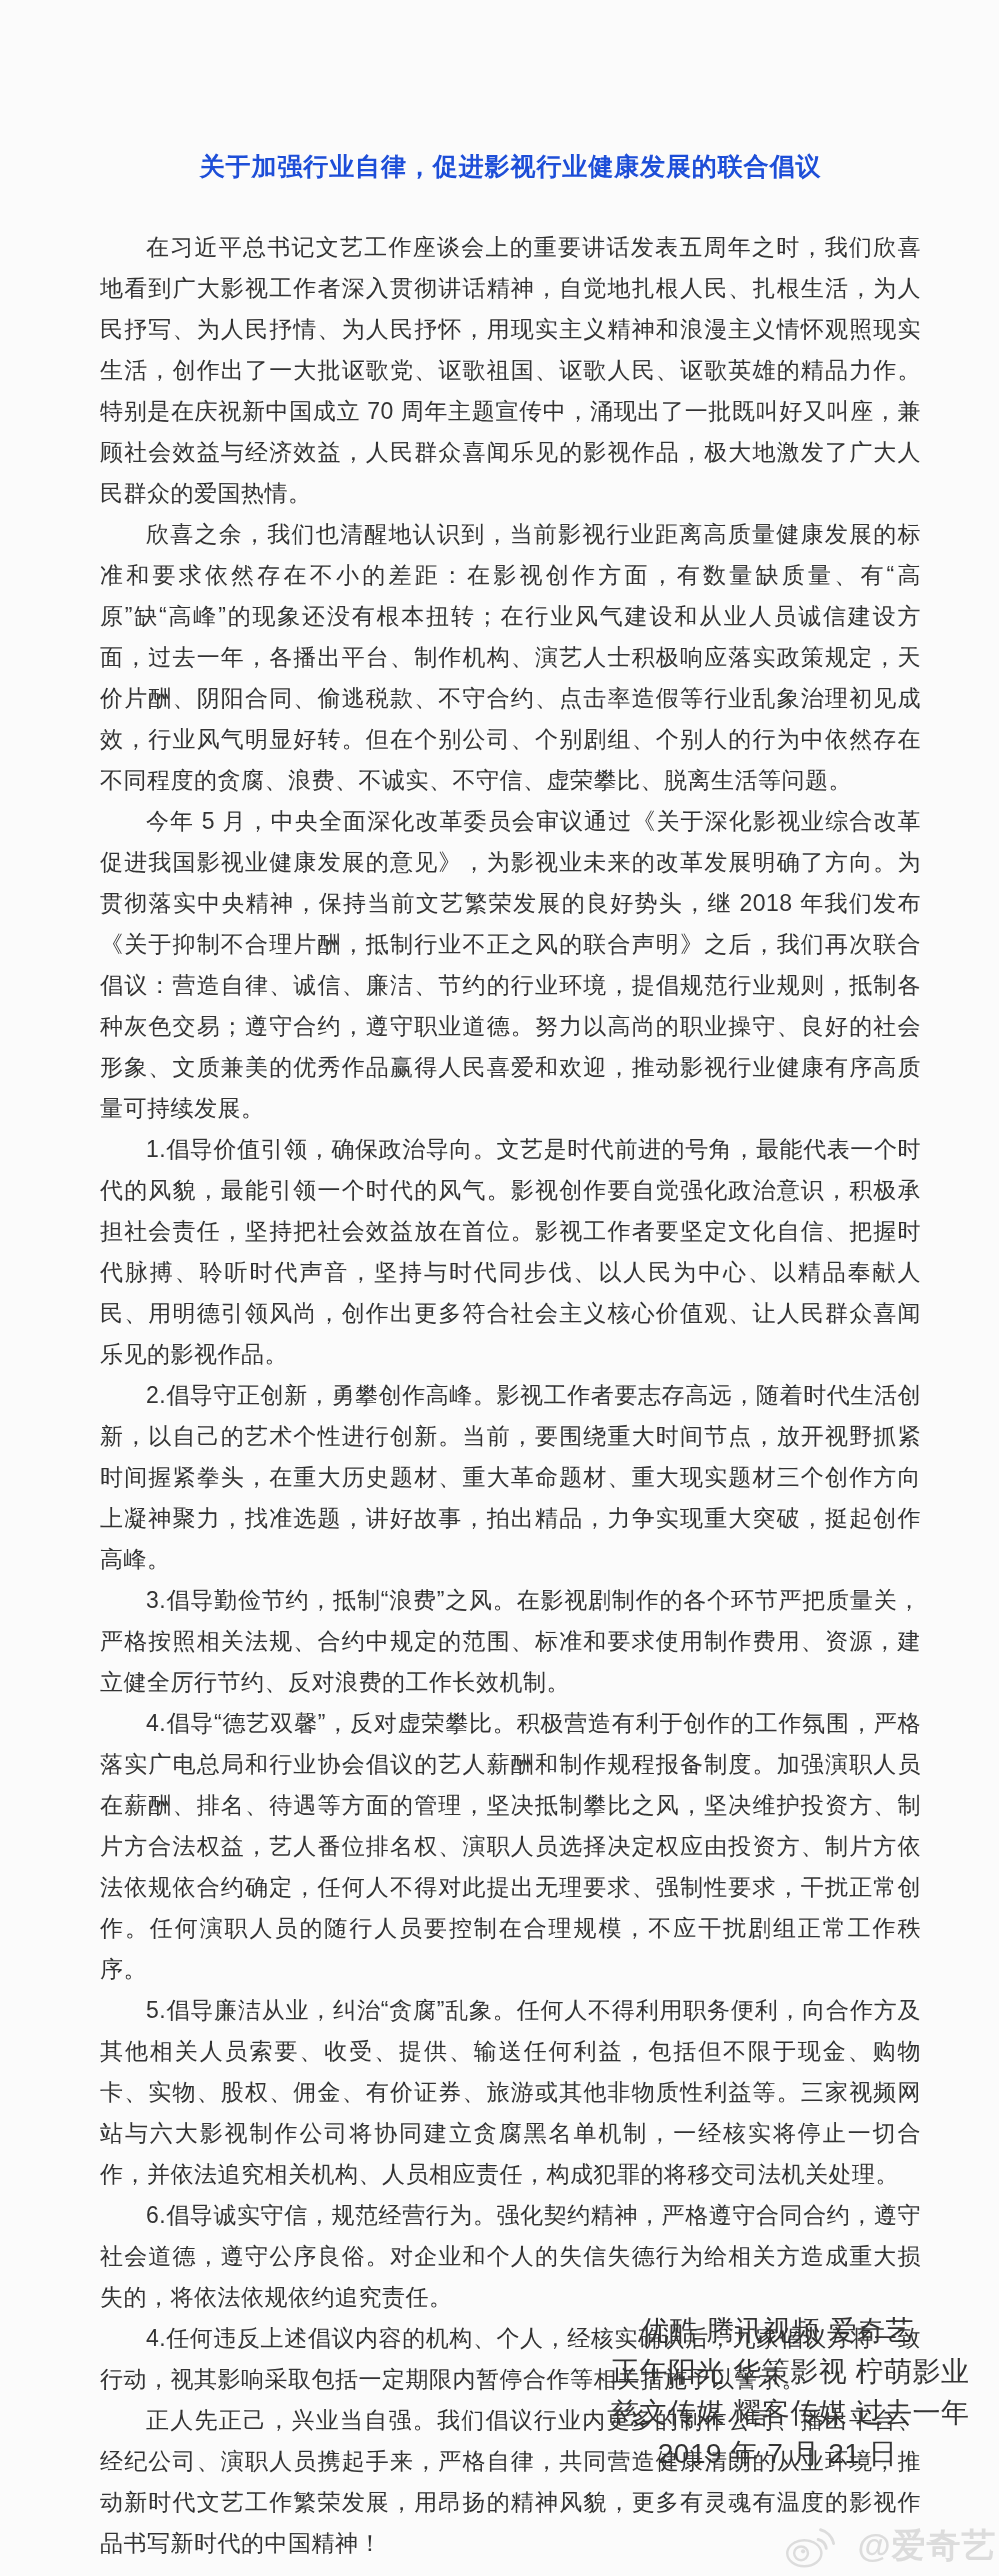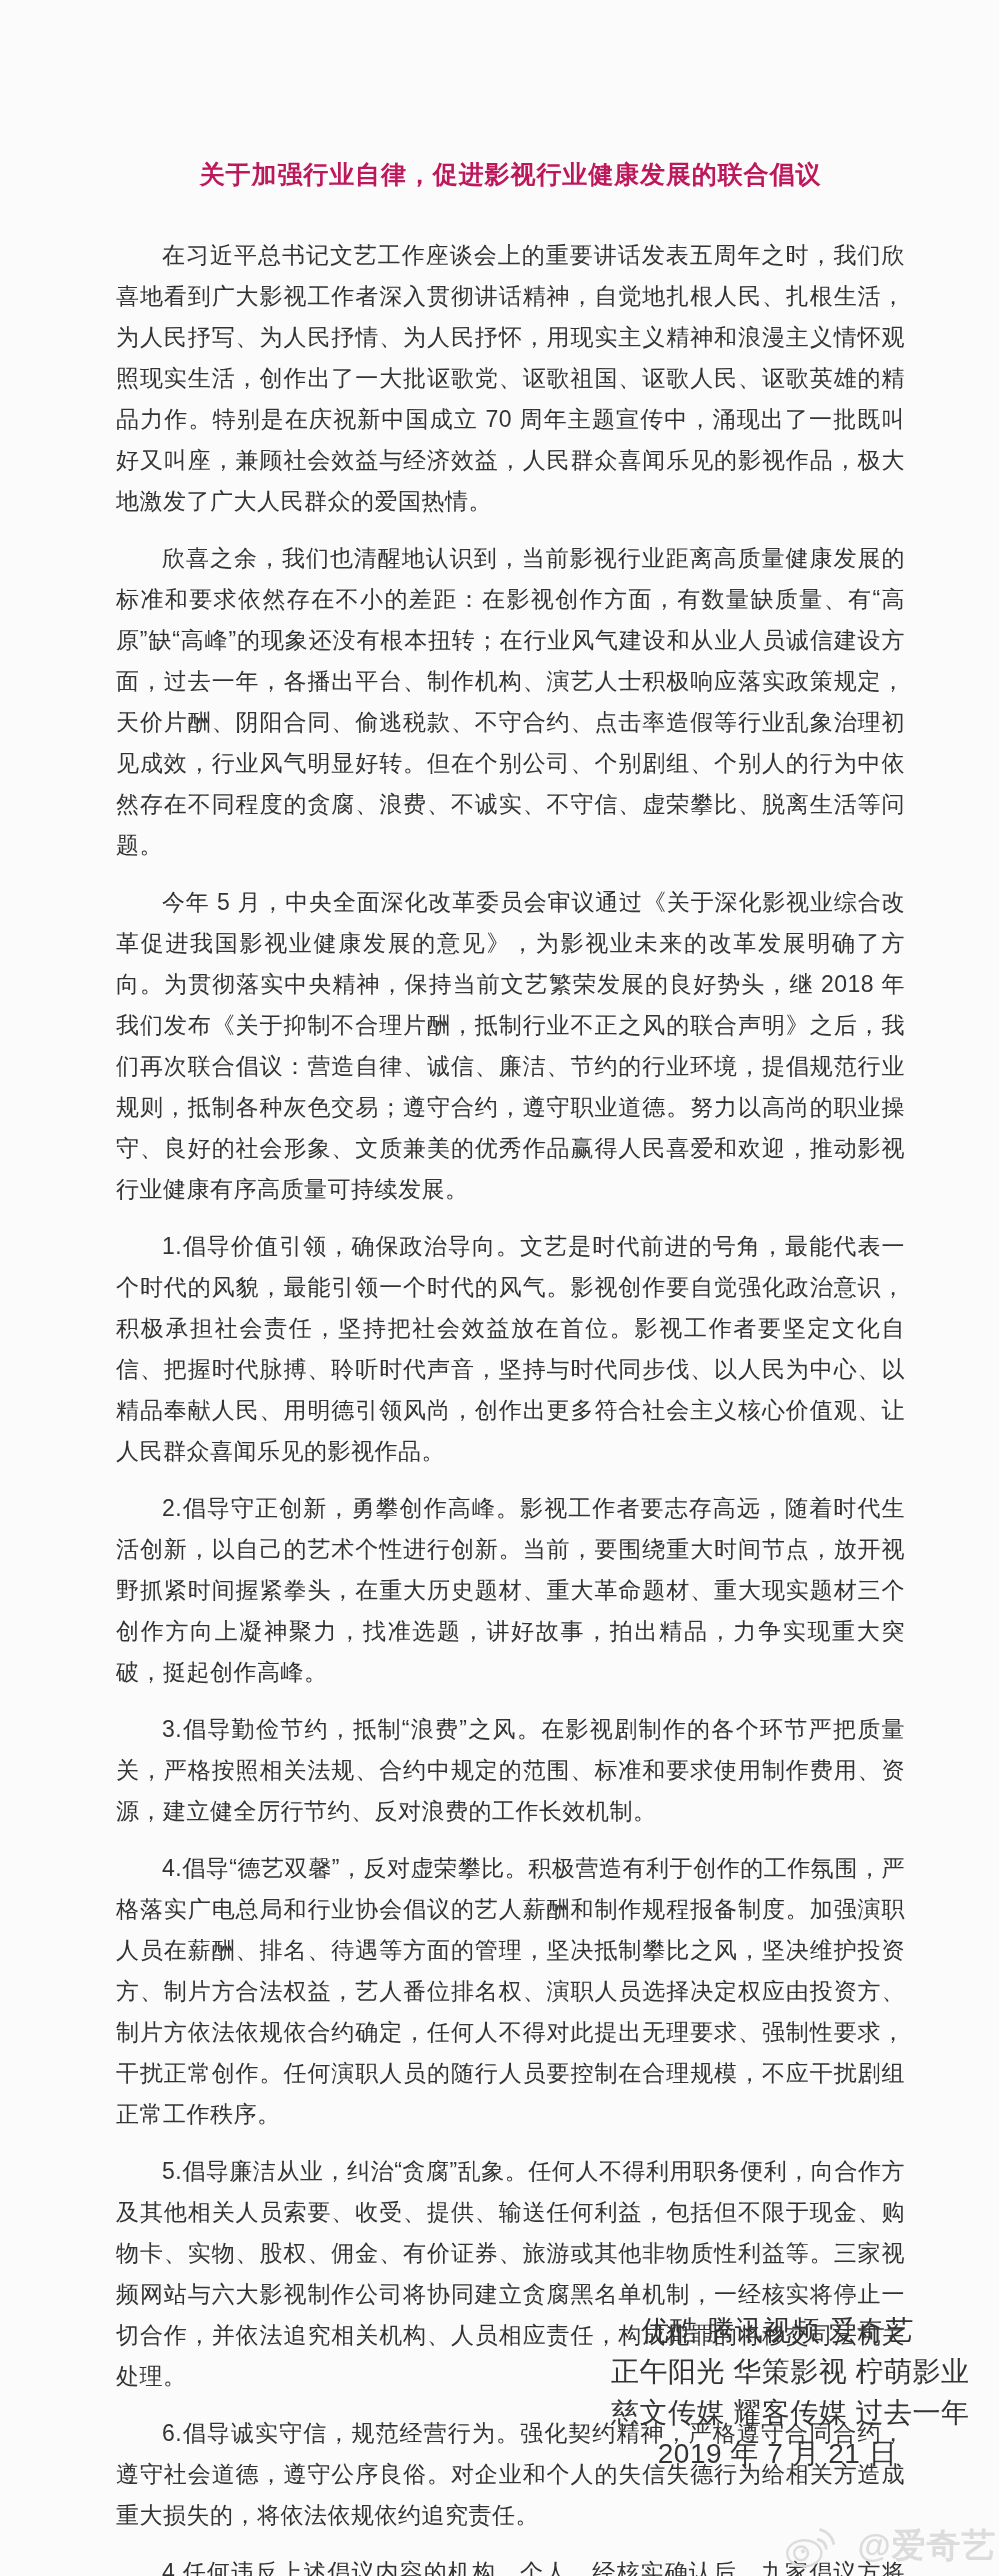--- a/index.html
+++ b/index.html
@@ -17,28 +17,28 @@
   .doc {
     position: absolute;
     left: 100px;
     top: 151px;
     width: 821px;
     color: #2f2f2f;
   }
   .doc-title {
     font-size: 25px;
     font-weight: 700;
-    color: #be185d;
+    color: #1d4ed8;
     text-align: center;
     letter-spacing: 0.9px;
-    margin: 8px 0 46px 0;
+    margin: 0 0 46px 0;
     line-height: 30px;
   }
   .doc p {
-    margin: 16px;
+    margin: 0;
     font-size: 23px;
     line-height: 41px;
     text-align: justify;
     text-indent: 46px;
     color: #333333;
     letter-spacing: 0.5px;
   }
   .signature-block {
     position: absolute;
     left: 611px;

